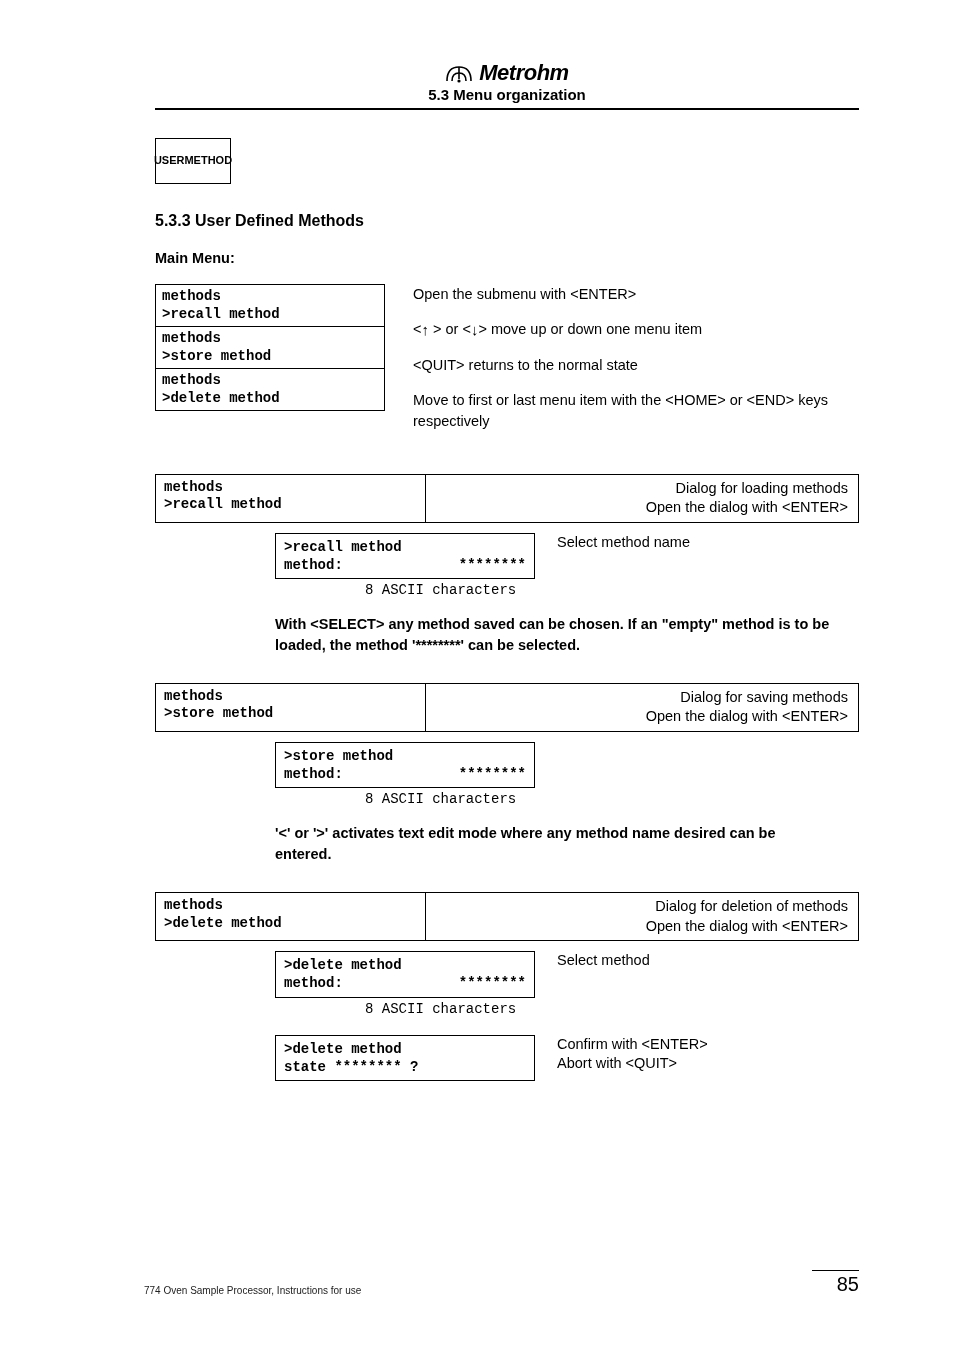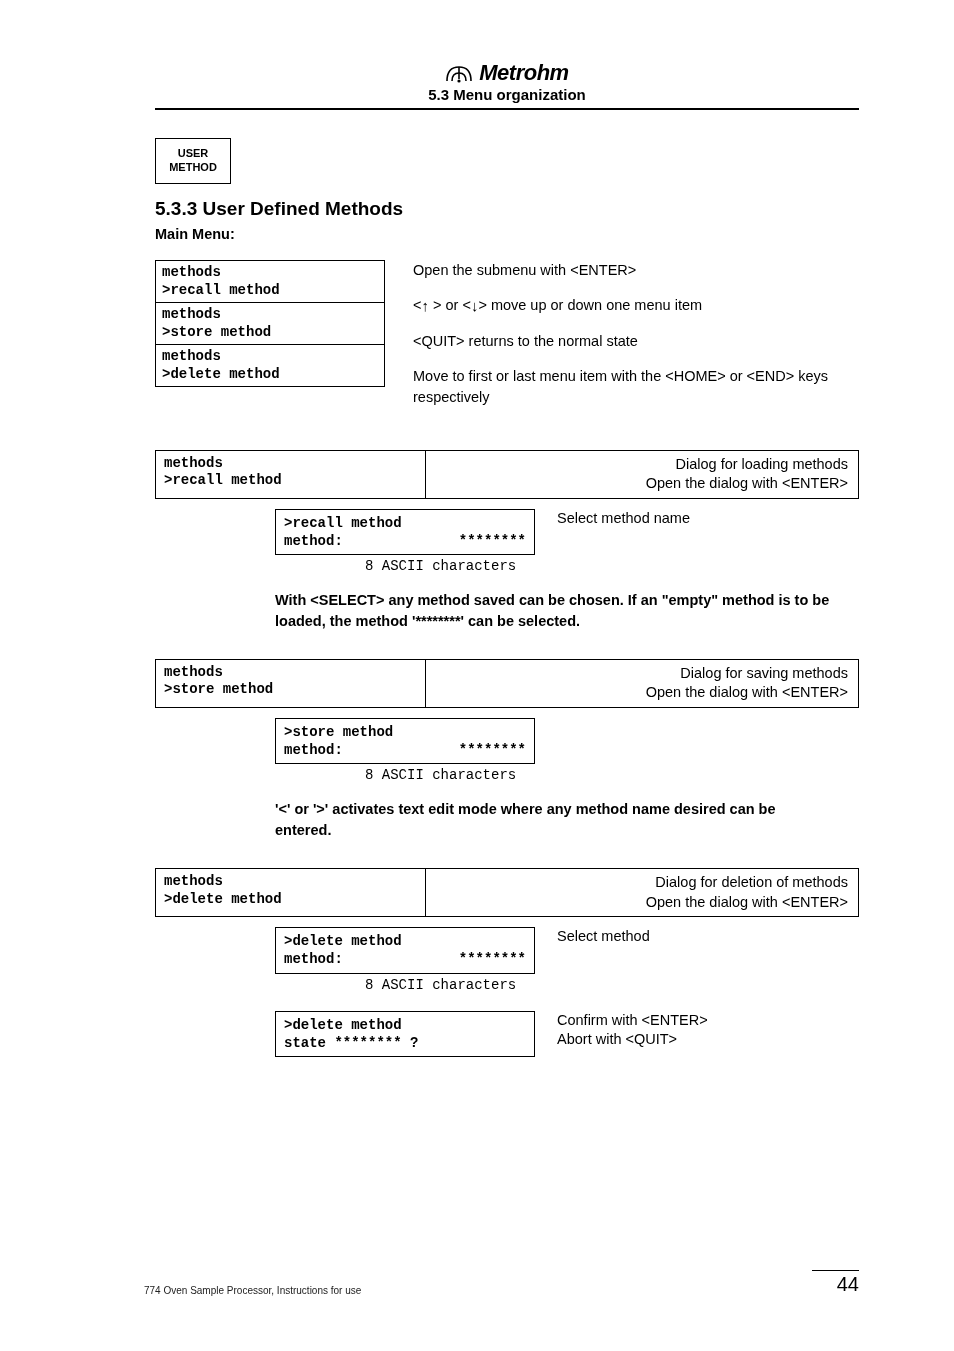--- a/index.html
+++ b/index.html
@@ -41,32 +41,32 @@
       font-size: 22px;
       font-weight: 900;
       font-style: italic;
       letter-spacing: -0.5px;
     }
     .button-box {
       border: 1.5px solid #000;
       width: 76px;
       height: 46px;
       display: flex;
-      flex-direction: column;
+      flex-direction: row;
       align-items: center;
       justify-content: center;
       font-size: 11px;
       font-weight: bold;
       line-height: 1.25;
-      margin-bottom: 14px;
+      margin-bottom: 28px;
     }
     .section-title {
-      font-size: 19px;
+      font-size: 16px;
       font-weight: 900;
-      margin-bottom: 6px;
+      margin-bottom: 20px;
     }
     .subtitle {
       font-weight: bold;
       font-size: 14.5px;
       margin-bottom: 18px;
     }
     .row-menu {
       display: flex;
       align-items: flex-start;
       margin-bottom: 14px;
@@ -309,14 +309,14 @@
     </div>
     <div class="inset-desc">
       <div>Confirm with &lt;ENTER&gt;</div>
       <div>Abort with &lt;QUIT&gt;</div>
     </div>
   </div>
 </div>
 
 <div class="footer">
   <div class="footer-left">774 Oven Sample Processor, Instructions for use</div>
-  <div class="footer-right">44</div>
+  <div class="footer-right">85</div>
 </div>
 
 </body></html>

